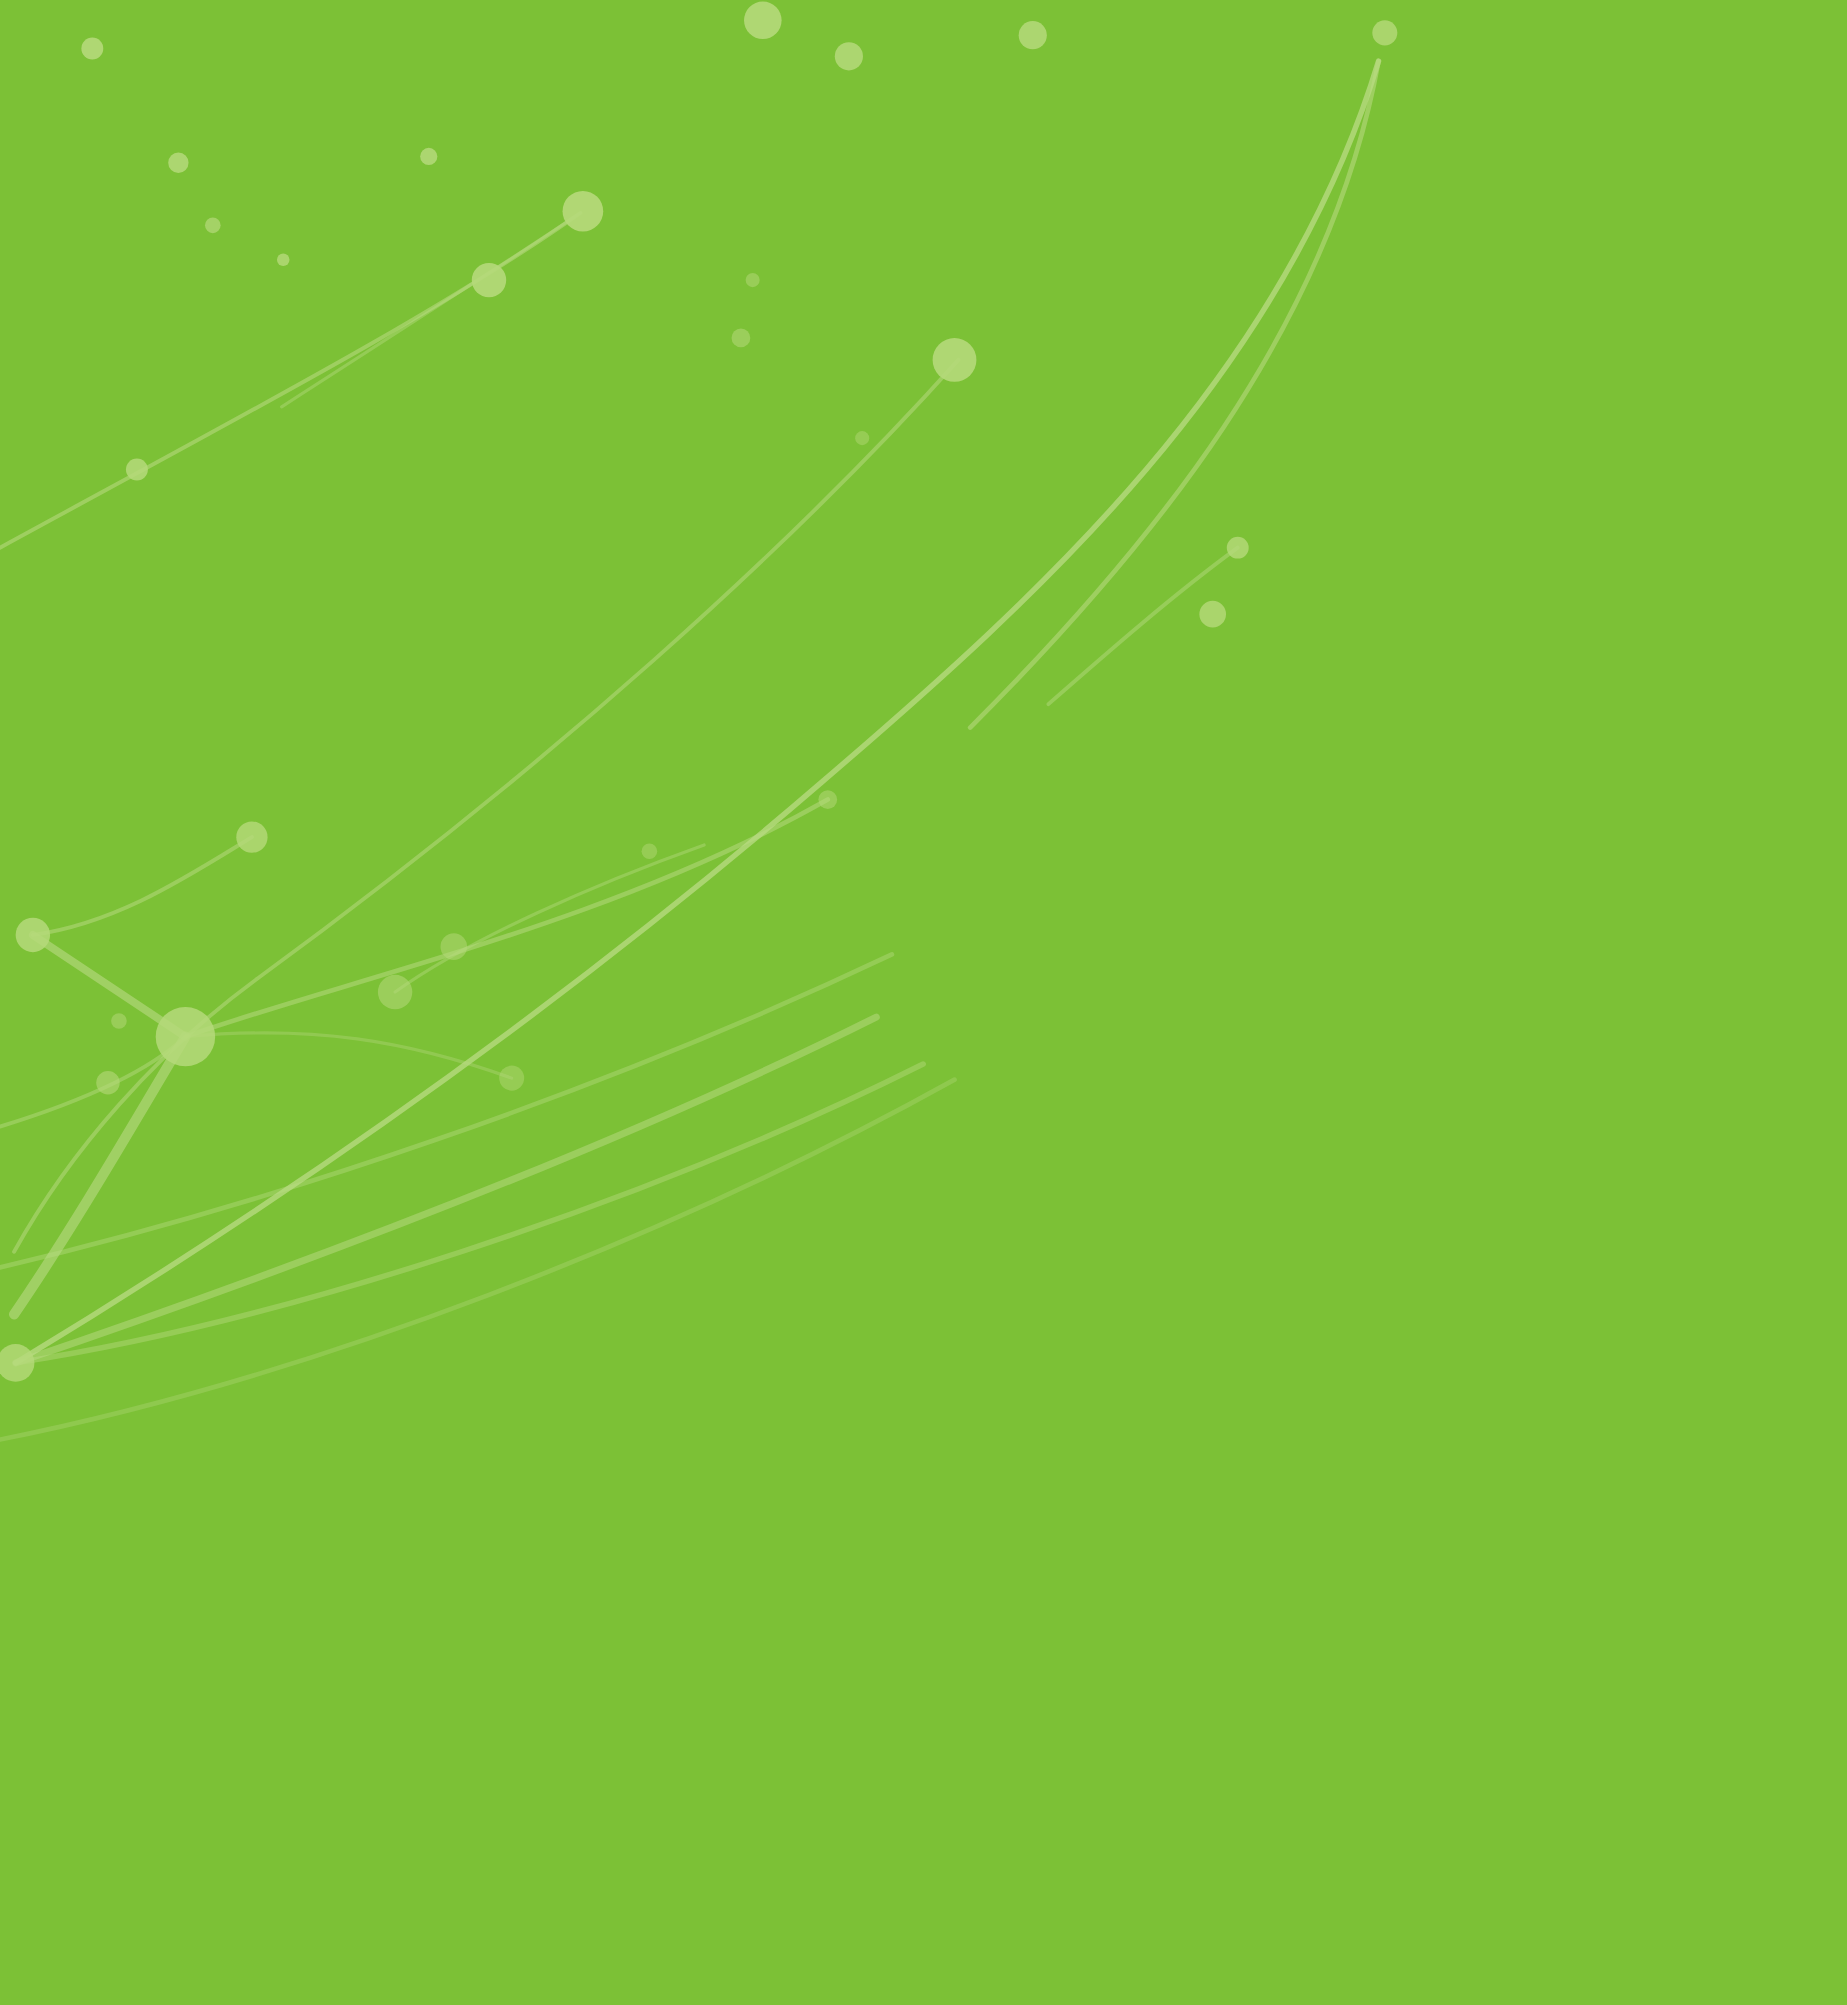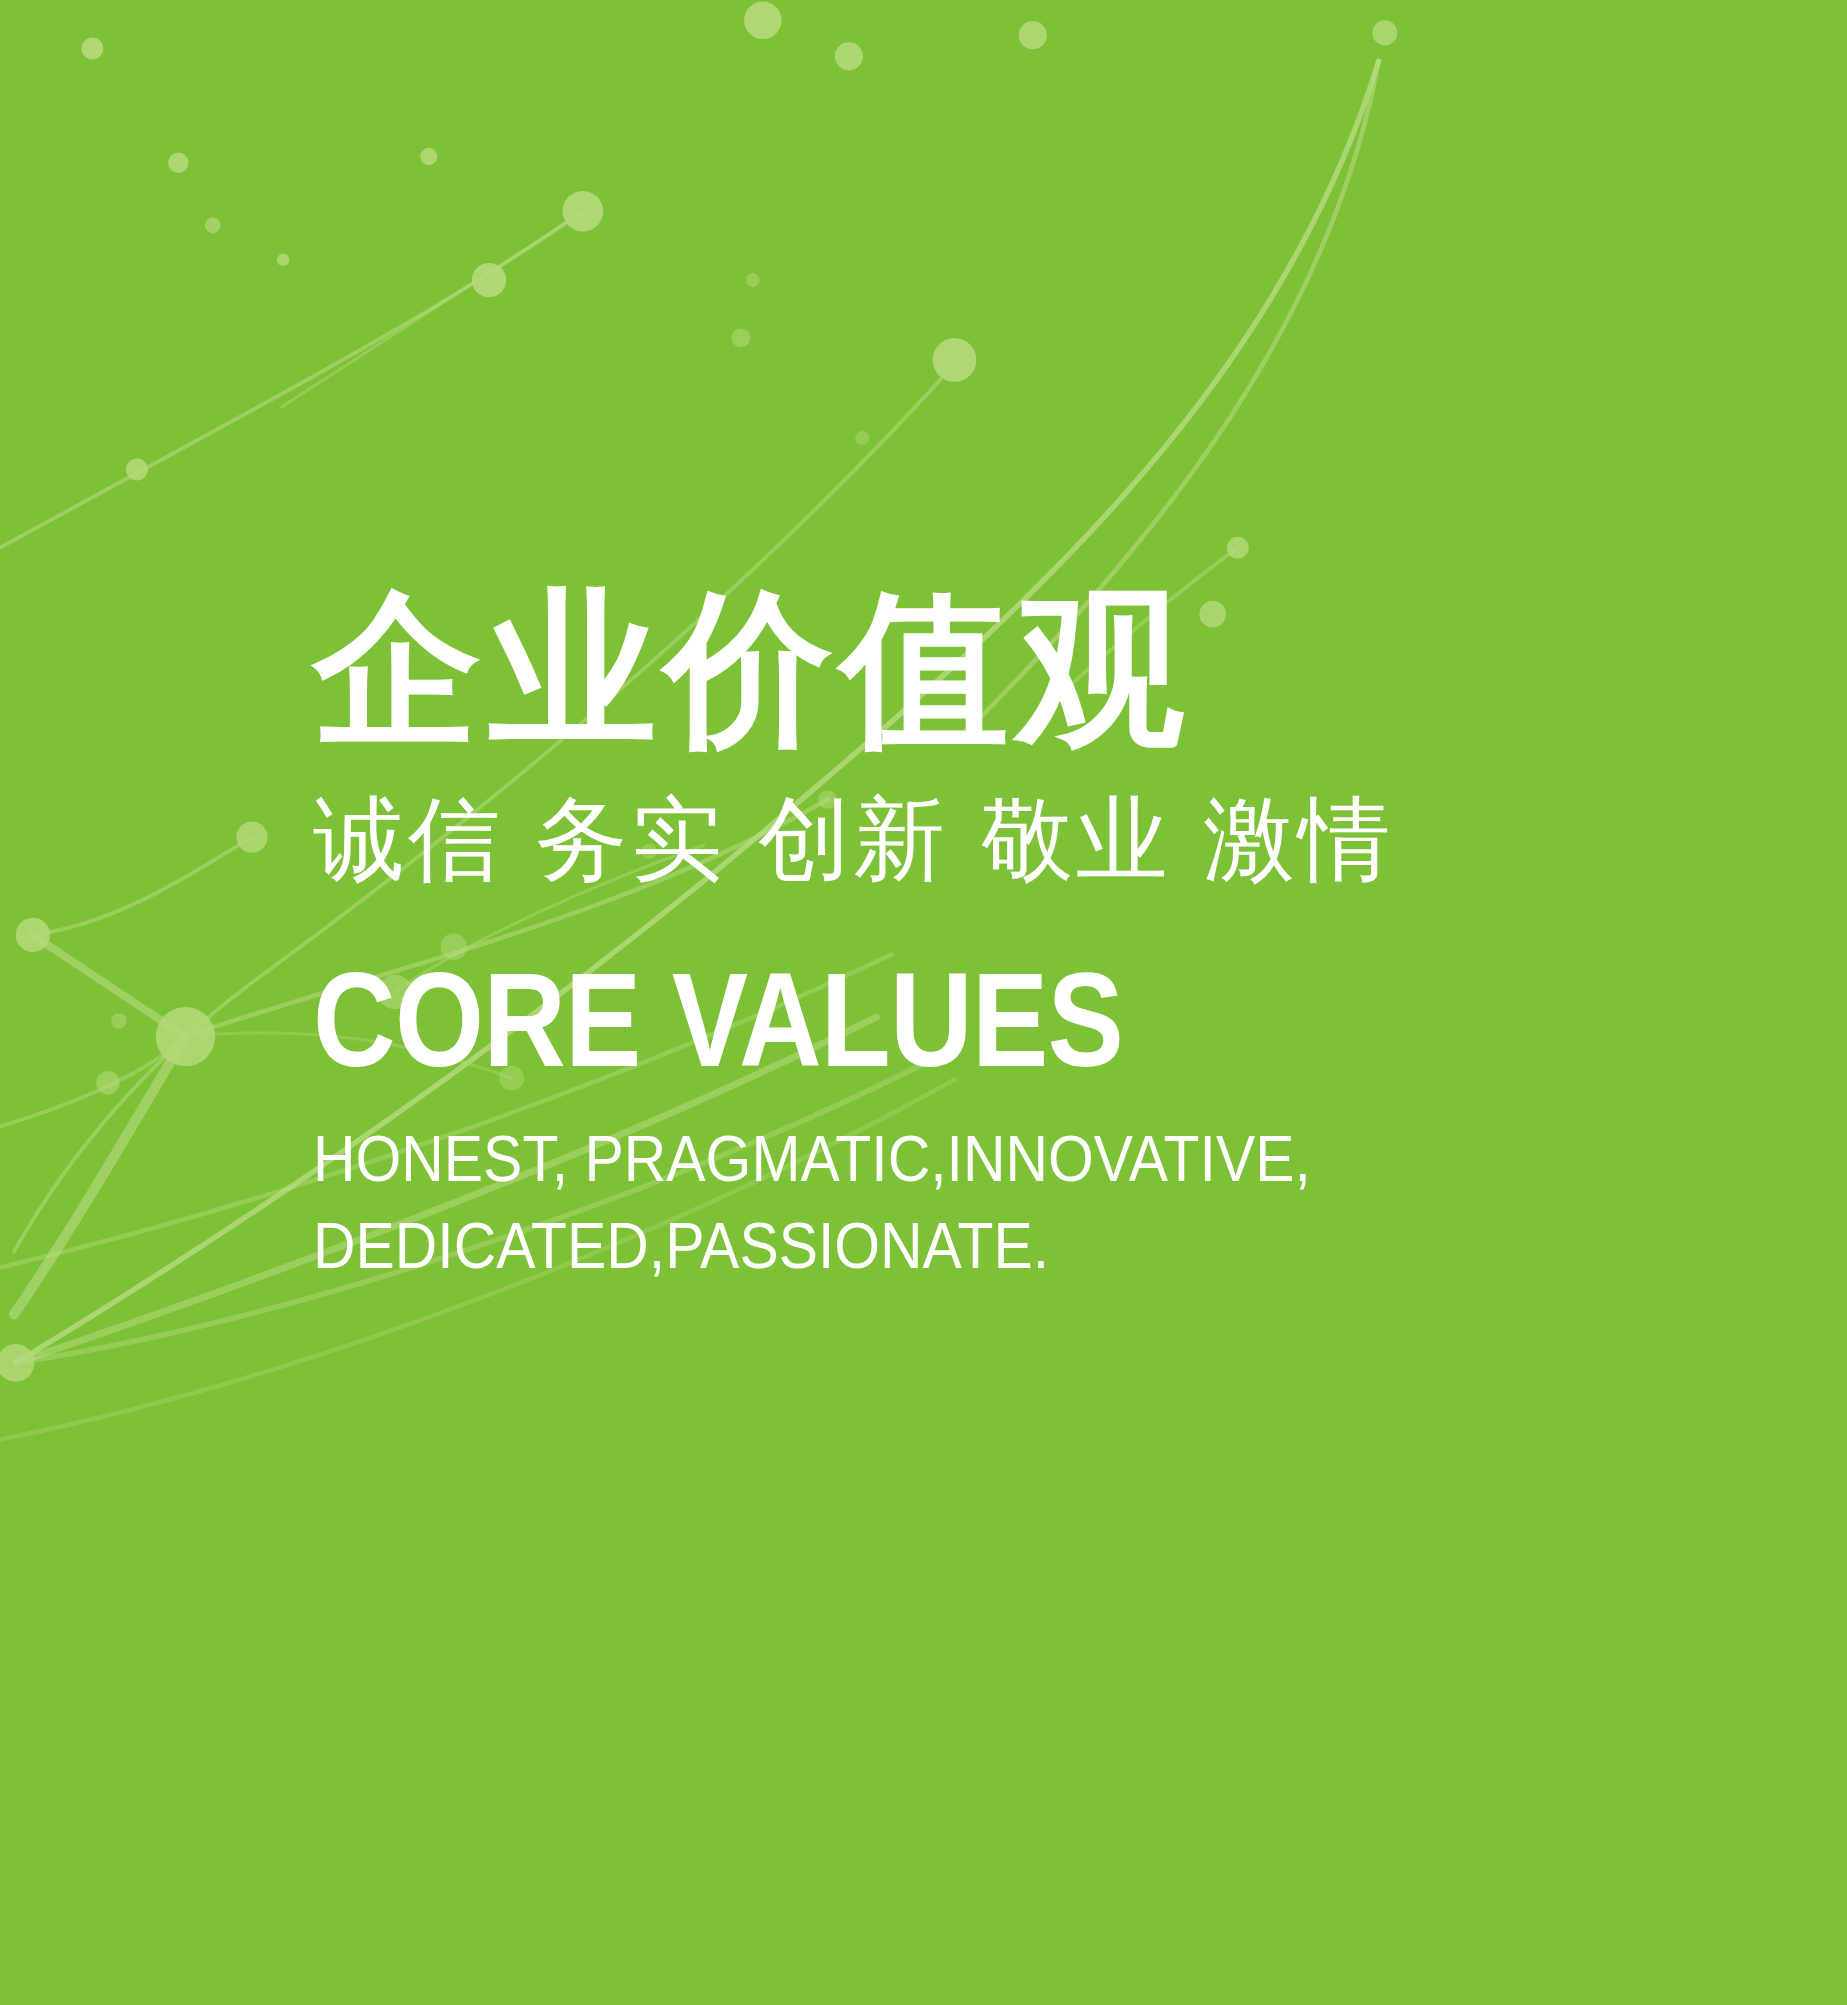--- a/index.html
+++ b/index.html
@@ -138,27 +138,15 @@
       <circle cx="580" cy="1210" r="17" opacity="0.5"></circle>
       <circle cx="1058" cy="1022" r="12" opacity="0.5"></circle>
       <circle cx="830" cy="1088" r="10" opacity="0.45"></circle>
       <circle cx="654" cy="1378" r="16" opacity="0.45"></circle>
       <circle cx="20" cy="1742" r="24" opacity="0.8"></circle>
       <circle cx="152" cy="1305" r="10" opacity="0.5"></circle>
       <circle cx="1102" cy="560" r="9" opacity="0.45"></circle>
     </g>
   </svg>
 
-  <div id="content">
-    <h1 class="cn-title">企业价值观</h1>
-
-    <div class="cn-sub">诚信 务实 创新 敬业 激情</div>
-
-    <h2 class="en-title">CORE VALUES</h2>
-
-    <div class="en-body">
-      <span class="en-body-line">HONEST, PRAGMATIC,INNOVATIVE,</span>
-      <span class="en-body-line">DEDICATED,PASSIONATE.</span>
-    </div>
-  </div>
 
 </div>
 
 
 </body></html>

